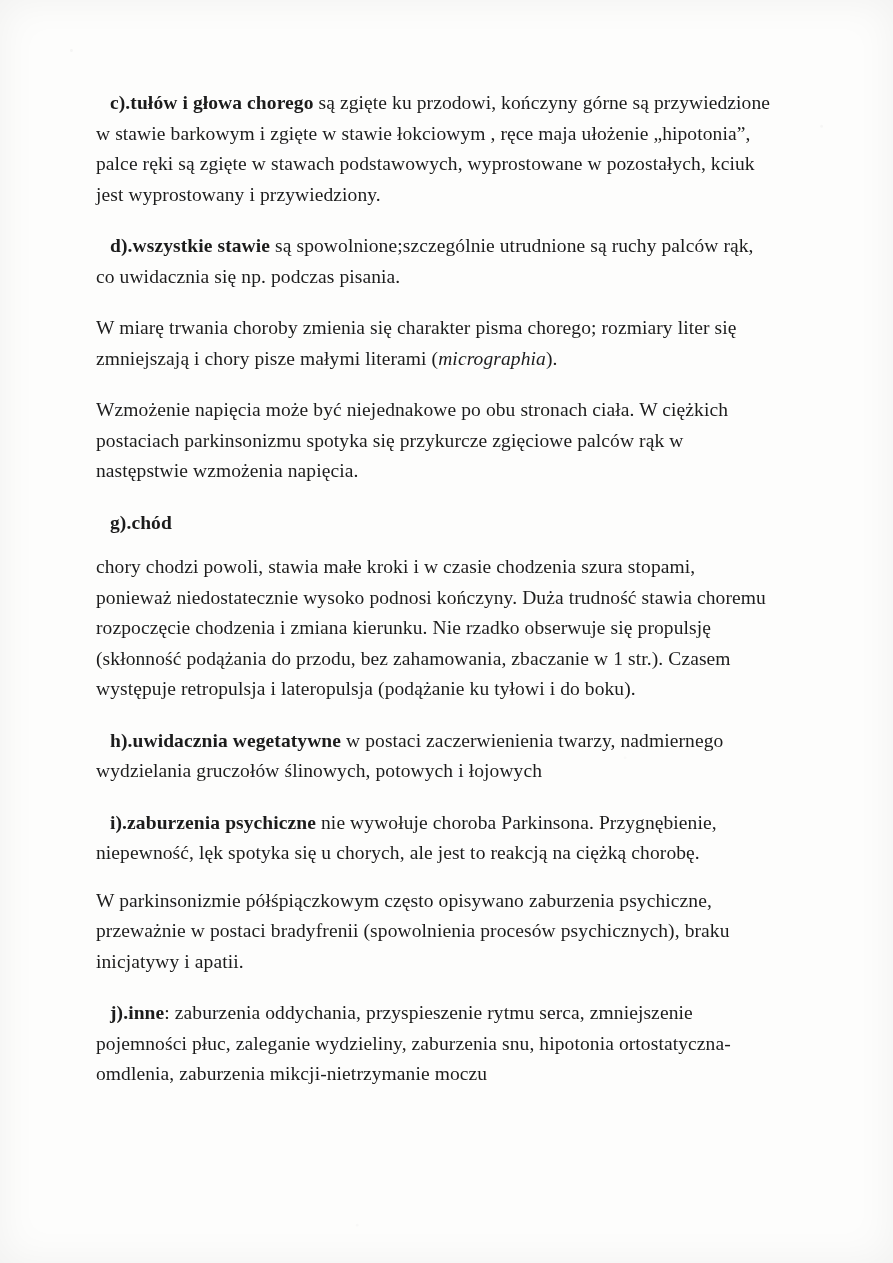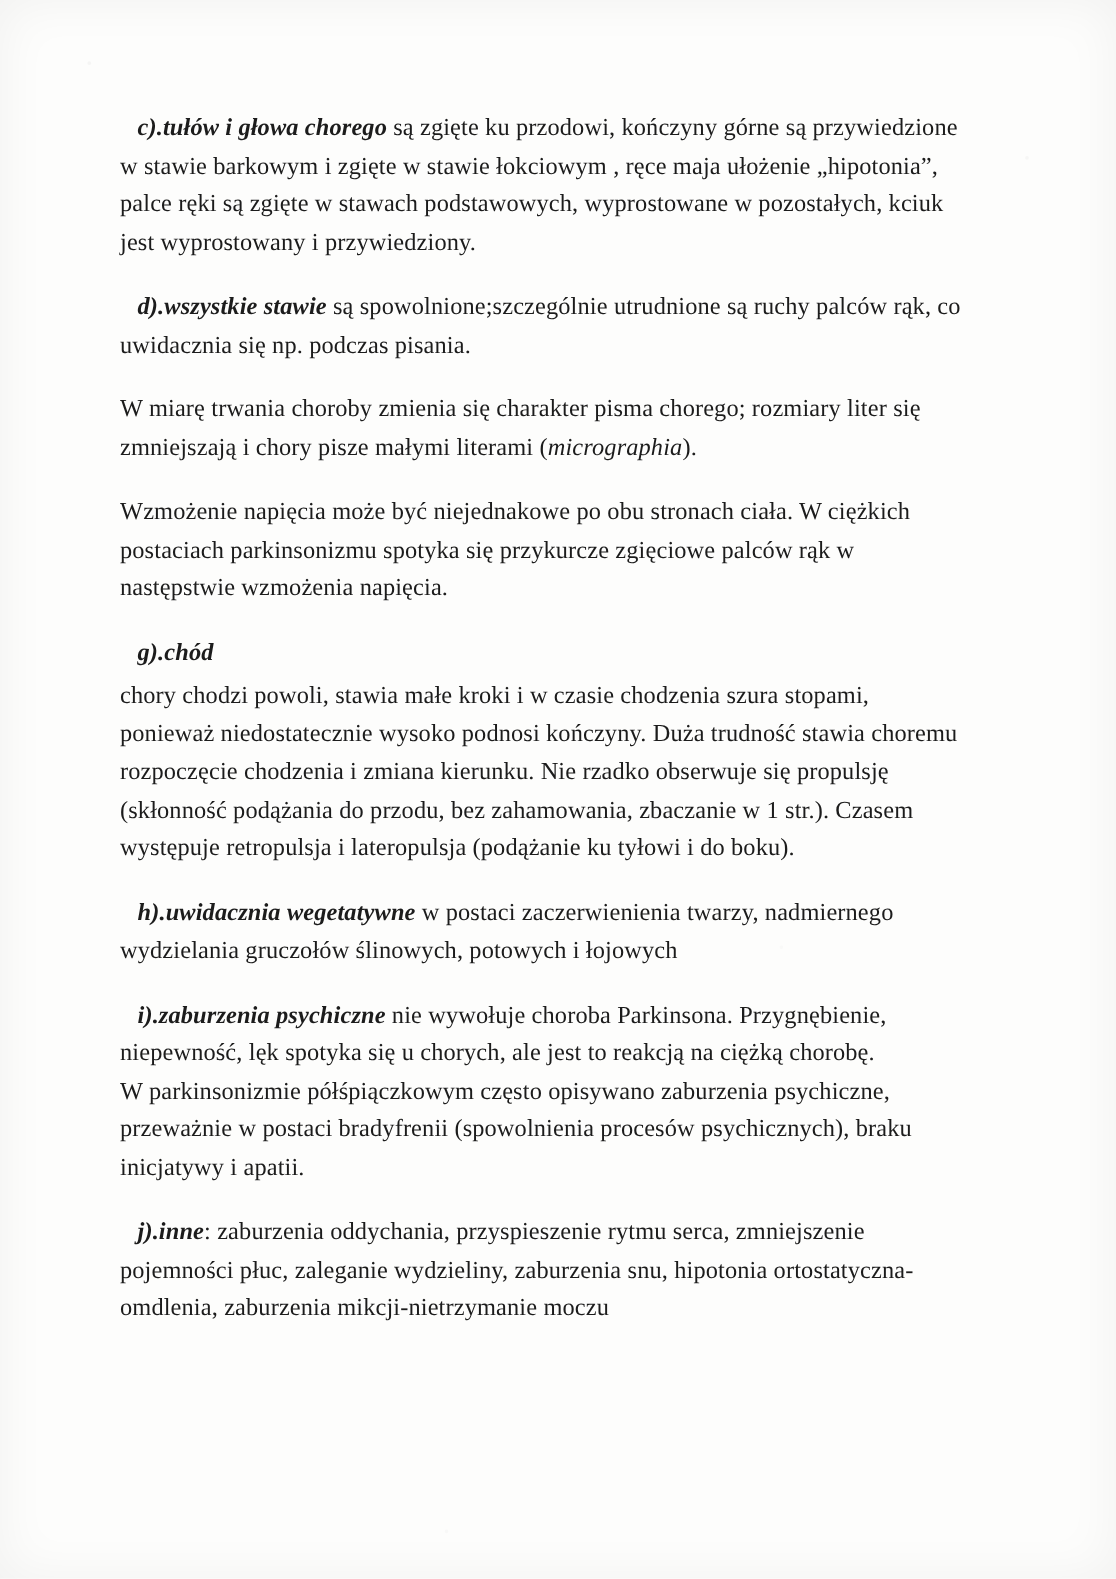--- a/index.html
+++ b/index.html
@@ -47,21 +47,20 @@
   .para {
     font-size: 19.5px;
     line-height: 30.5px;
     margin: 0 0 21px 0;
     text-align: left;
     letter-spacing: 0.1px;
     color: #1c1c1c;
   }
   .lead {
     font-weight: bold;
-    font-style: italic;
   }
   .para.hang {
     text-indent: 14px;
   }
   em.ital {
     font-style: italic;
   }
   .spacer-bottom {
     height: 150px;
   }
@@ -78,27 +77,27 @@
     <p class="para hang"><span class="lead">c).tułów i głowa chorego</span><span> są zgięte ku przodowi, kończyny górne są przywiedzione w stawie barkowym i zgięte w stawie łokciowym , ręce maja ułożenie „hipotonia”, palce ręki są zgięte w stawach podstawowych, wyprostowane w pozostałych, kciuk jest wyprostowany i przywiedziony.</span></p>
 
     <p class="para hang"><span class="lead">d).wszystkie stawie</span><span> są spowolnione;szczególnie utrudnione są ruchy palców rąk, co uwidacznia się np. podczas pisania.</span></p>
 
     <p class="para"><span>W miarę trwania choroby zmienia się charakter pisma chorego; rozmiary liter się zmniejszają i chory pisze małymi literami (</span><em class="ital">micrographia</em><span>).</span></p>
 
 
 
     <p class="para">Wzmożenie napięcia może być niejednakowe po obu stronach ciała. W ciężkich postaciach parkinsonizmu spotyka się przykurcze zgięciowe palców rąk w następstwie wzmożenia napięcia.</p>
 
-    <p class="para hang" style="margin-bottom:4px"><span class="lead">g).chód</span><span></span></p>
+    <p class="para hang" style="margin-bottom:14px"><span class="lead">g).chód</span><span></span></p>
 
     <p class="para">chory chodzi powoli, stawia małe kroki i w czasie chodzenia szura stopami, ponieważ niedostatecznie wysoko podnosi kończyny. Duża trudność stawia choremu rozpoczęcie chodzenia i zmiana kierunku. Nie rzadko obserwuje się propulsję (skłonność podążania do przodu, bez zahamowania, zbaczanie w 1 str.). Czasem występuje retropulsja i lateropulsja (podążanie ku tyłowi i do boku).</p>
 
     <p class="para hang"><span class="lead">h).uwidacznia wegetatywne</span><span> w postaci zaczerwienienia twarzy, nadmiernego wydzielania gruczołów ślinowych, potowych i łojowych</span></p>
 
-    <p class="para hang" style="margin-bottom:0"><span class="lead">i).zaburzenia psychiczne</span><span> nie wywołuje choroba Parkinsona. Przygnębienie, niepewność, lęk spotyka się u chorych, ale jest to reakcją na ciężką chorobę.</span></p>
+    <p class="para hang" style="margin-bottom:17px"><span class="lead">i).zaburzenia psychiczne</span><span> nie wywołuje choroba Parkinsona. Przygnębienie, niepewność, lęk spotyka się u chorych, ale jest to reakcją na ciężką chorobę.</span></p>
 
     <p class="para">W parkinsonizmie półśpiączkowym często opisywano zaburzenia psychiczne, przeważnie w postaci bradyfrenii (spowolnienia procesów psychicznych), braku inicjatywy i apatii.</p>
 
     <p class="para hang"><span class="lead">j).inne</span><span>: zaburzenia oddychania, przyspieszenie rytmu serca, zmniejszenie pojemności płuc, zaleganie wydzieliny, zaburzenia snu, hipotonia ortostatyczna-omdlenia, zaburzenia mikcji-nietrzymanie moczu</span></p>
 
     <div class="spacer-bottom"></div>
   </div>
 </div>
 
 </body></html>

